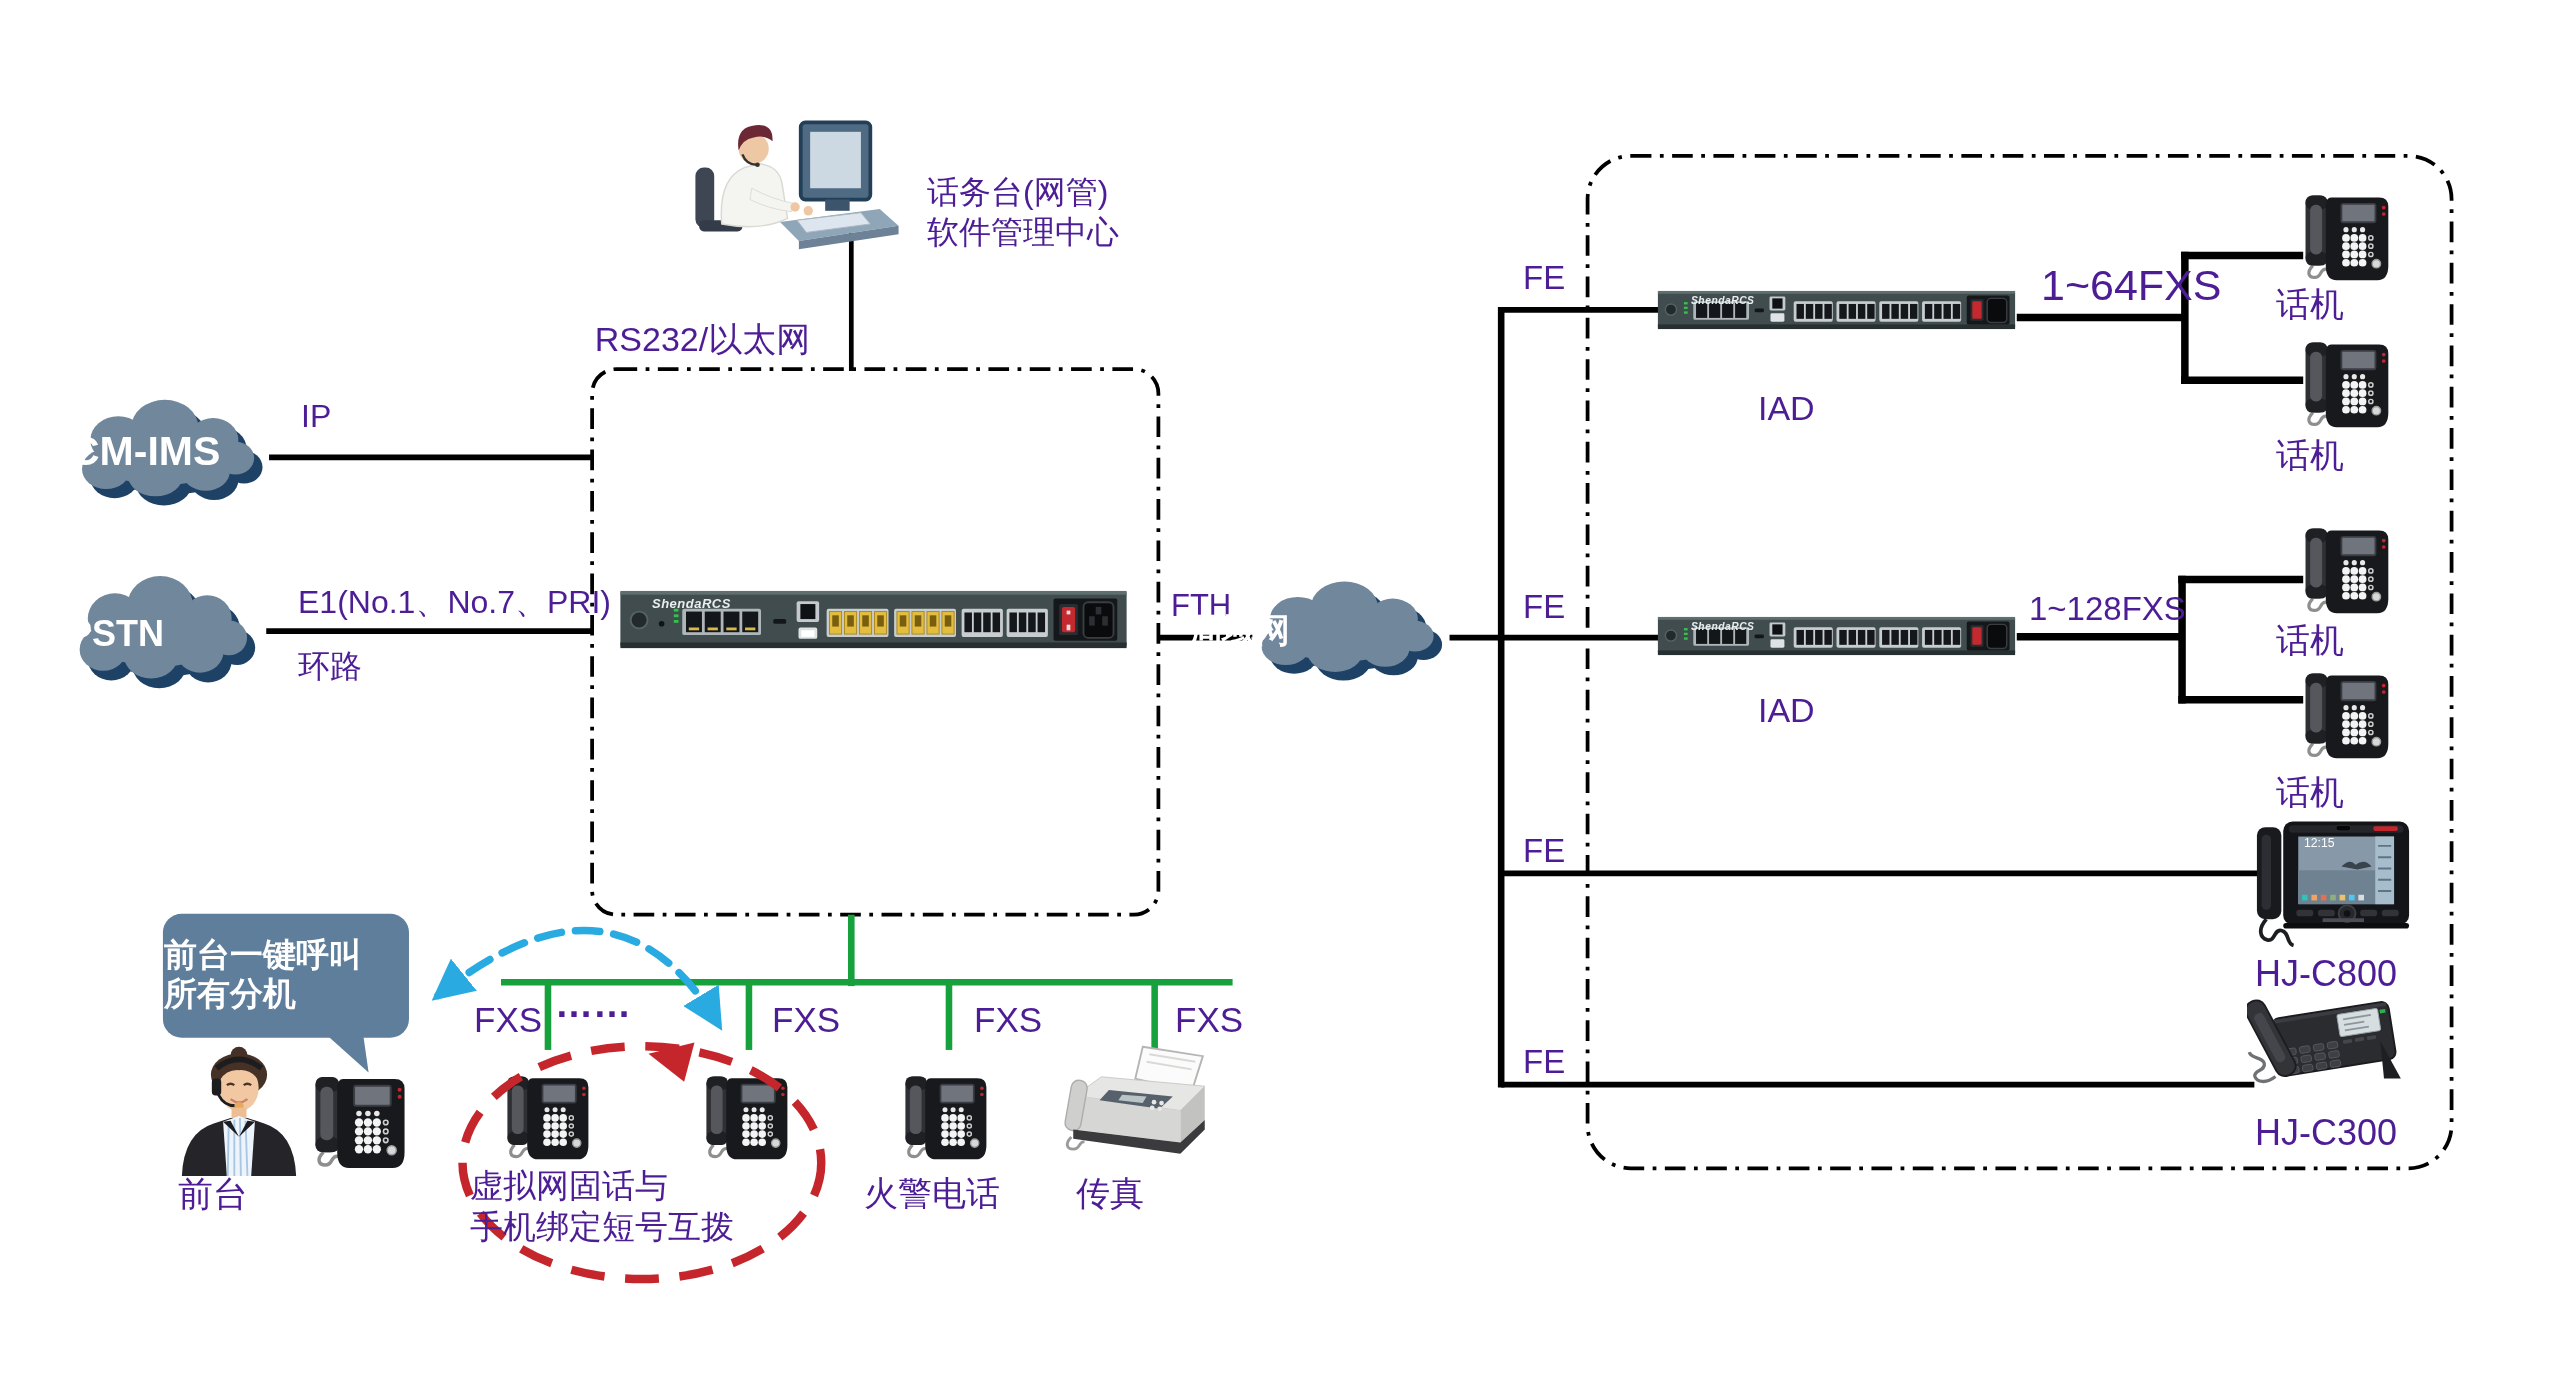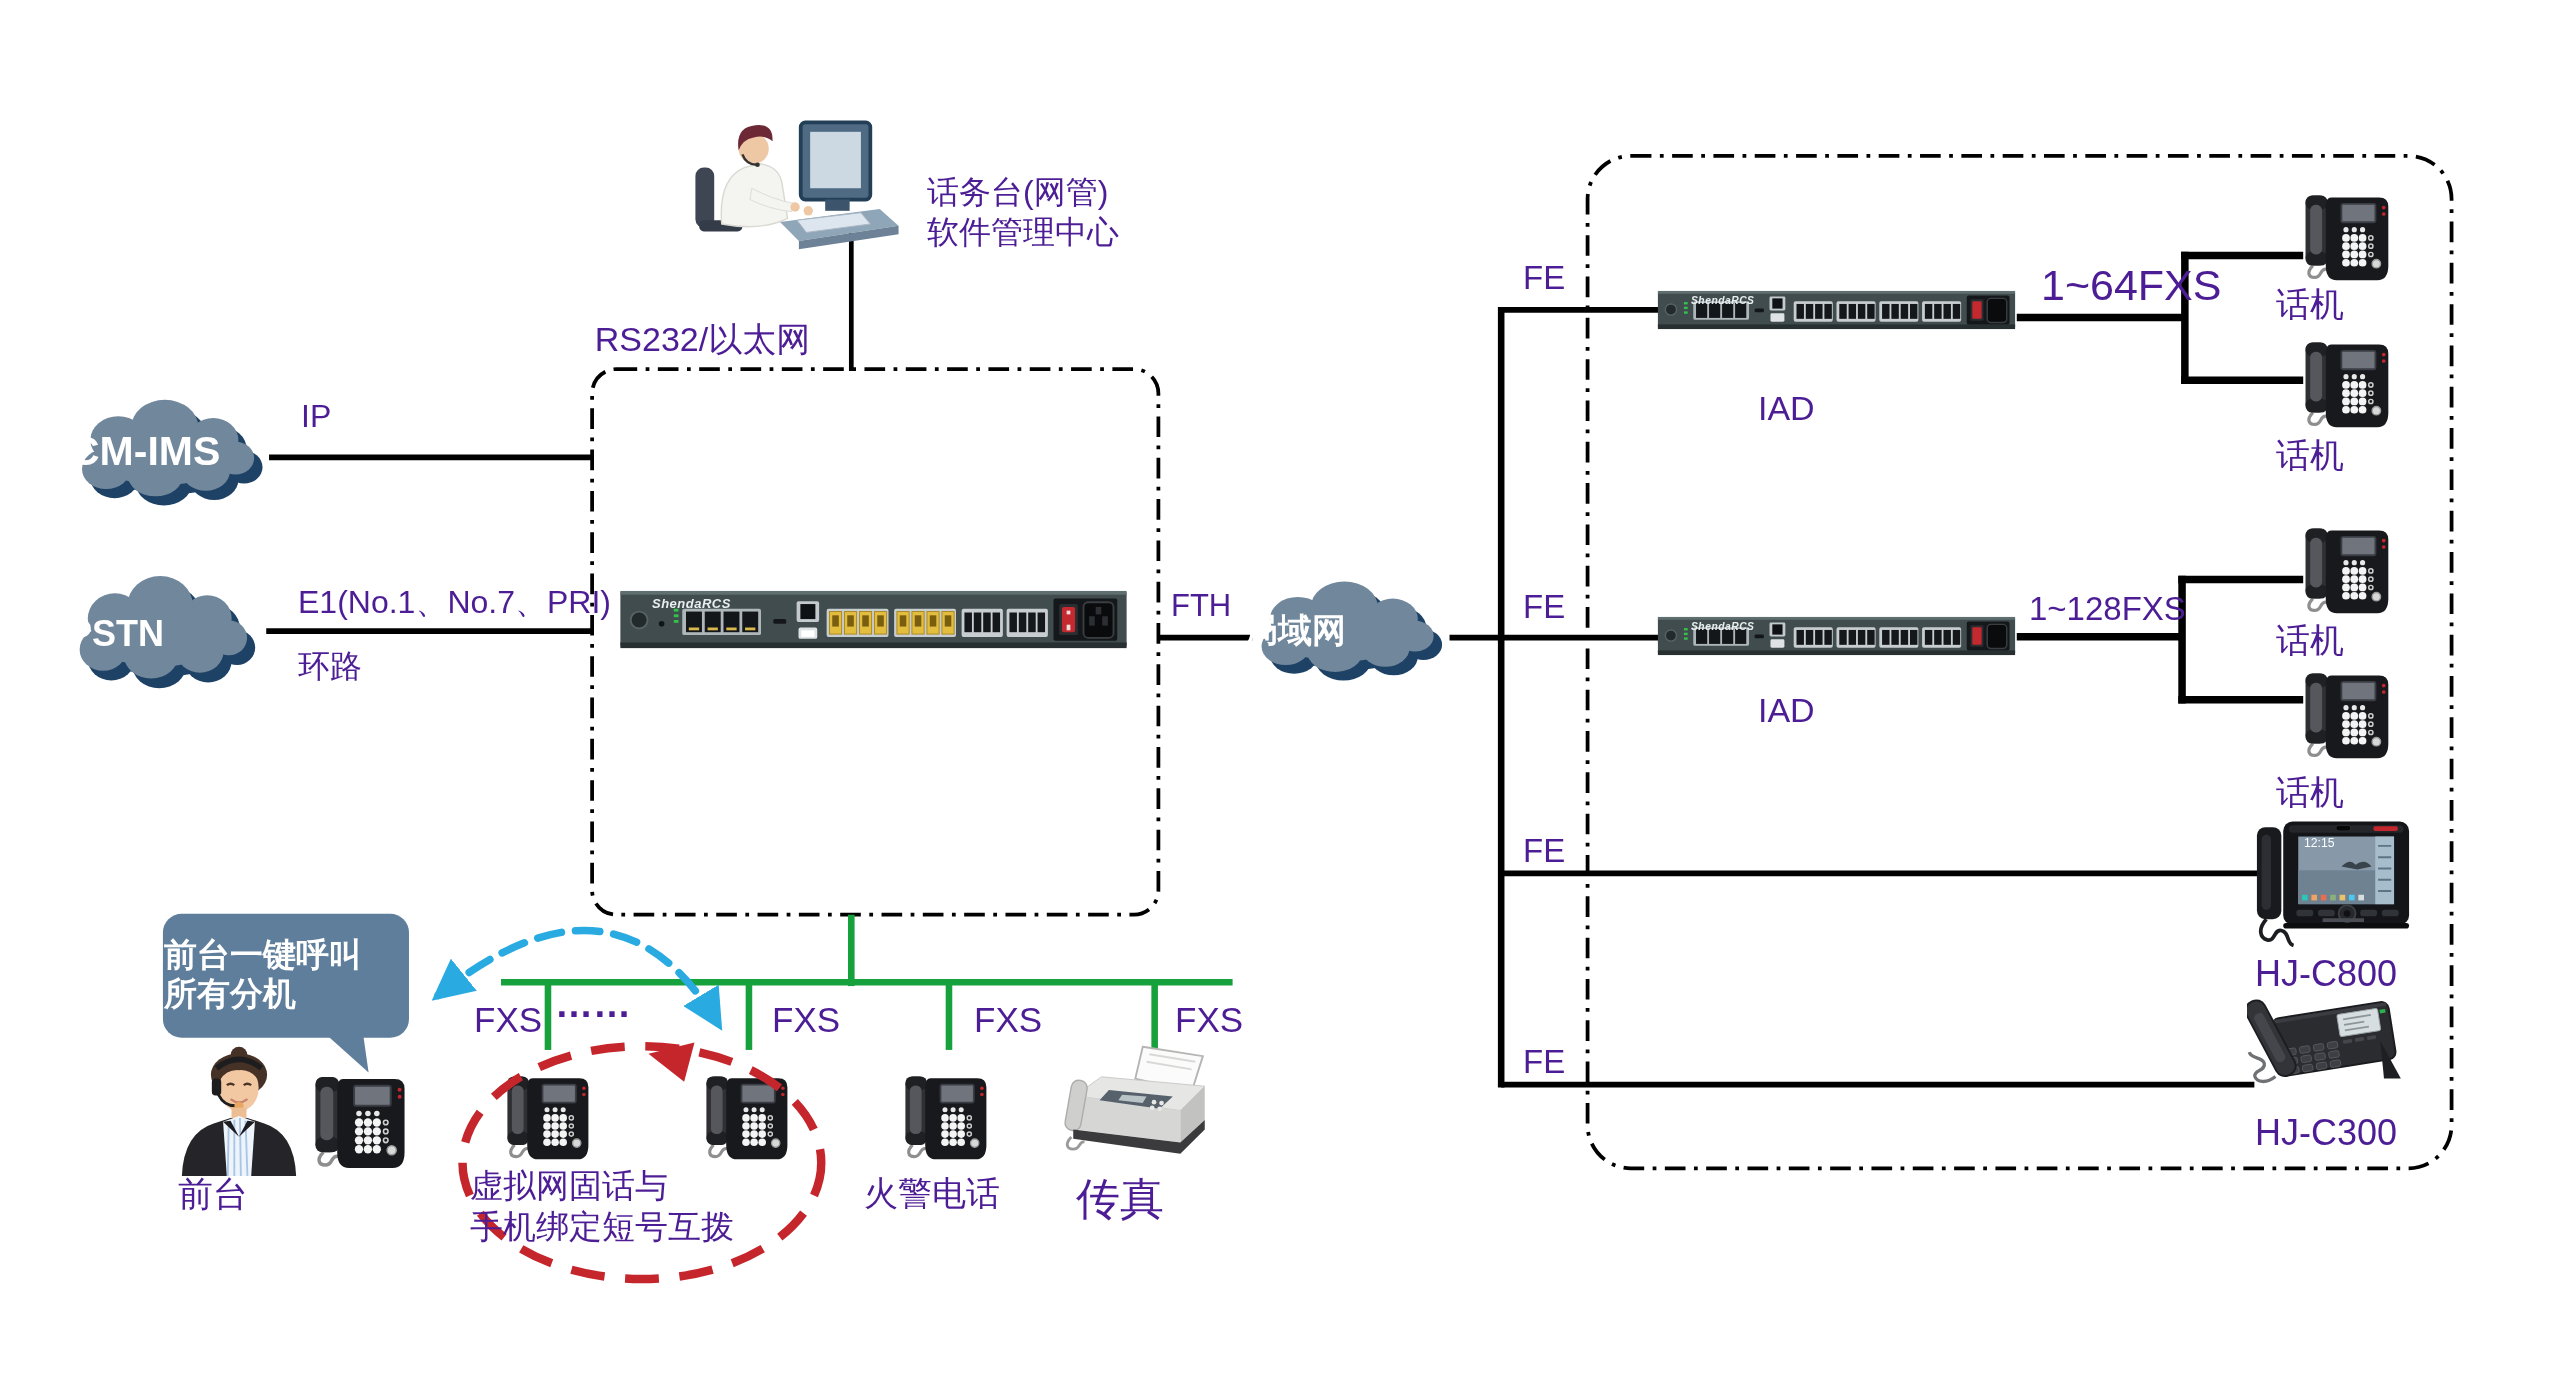--- a/index.html
+++ b/index.html
@@ -490,21 +490,21 @@
 
   <div class="lb wht ctr" style="left:70px;top:428px;width:197px;font-size:41px">CM-IMS</div>
   <div class="lb" style="left:301px;top:398px;font-size:32px">IP</div>
   <div class="lb wht ctr" style="left:68px;top:613px;width:193px;font-size:36px">PSTN</div>
   <div class="lb" style="left:298px;top:584px;font-size:32px">E1(No.1、No.7、PRI)</div>
   <div class="lb" style="left:298px;top:648px;font-size:32px">环路</div>
 
   <div class="brand" style="left:652px;top:596px;font-size:13px">ShendaRCS</div>
 
   <div class="lb" style="left:1171px;top:588px;font-size:31px">FTH</div>
-  <div class="lb wht ctr" style="left:1244px;top:611px;width:205px;font-size:34px">局域网</div>
+  <div class="lb wht ctr" style="left:1188px;top:611px;width:205px;font-size:34px">局域网</div>
 
   <div class="lb" style="left:1523px;top:259px;font-size:33px">FE</div>
   <div class="lb" style="left:1523px;top:588px;font-size:33px">FE</div>
   <div class="lb" style="left:1523px;top:832px;font-size:33px">FE</div>
   <div class="lb" style="left:1523px;top:1043px;font-size:33px">FE</div>
 
   <div class="brand" style="left:1691px;top:295px;font-size:10.3px">ShendaRCS</div>
   <div class="brand" style="left:1691px;top:621px;font-size:10.3px">ShendaRCS</div>
   <div class="lb ctr" style="left:1758px;top:389px;width:150px;font-size:34px">IAD</div>
   <div class="lb ctr" style="left:1758px;top:691px;width:150px;font-size:34px">IAD</div>
@@ -528,16 +528,16 @@
   <div class="lb" style="left:474px;top:1000px;font-size:35px">FXS</div>
   <div class="lb" style="left:555px;top:983px;font-size:38px;font-weight:bold">……</div>
   <div class="lb" style="left:772px;top:1000px;font-size:35px">FXS</div>
   <div class="lb" style="left:974px;top:1000px;font-size:35px">FXS</div>
   <div class="lb" style="left:1175px;top:1000px;font-size:35px">FXS</div>
 
   <div class="lb ctr" style="left:470px;top:1167px;width:357px;font-size:33px">虚拟网固话与</div>
   <div class="lb ctr" style="left:470px;top:1208px;width:357px;font-size:33px">手机绑定短号互拨</div>
 
   <div class="lb ctr" style="left:864px;top:1174px;width:174px;font-size:34px">火警电话</div>
-  <div class="lb ctr" style="left:1076px;top:1174px;width:174px;font-size:44px">传真</div>
+  <div class="lb ctr" style="left:1076px;top:1174px;width:174px;font-size:34px">传真</div>
 
 </div>
 
 
 </body></html>

